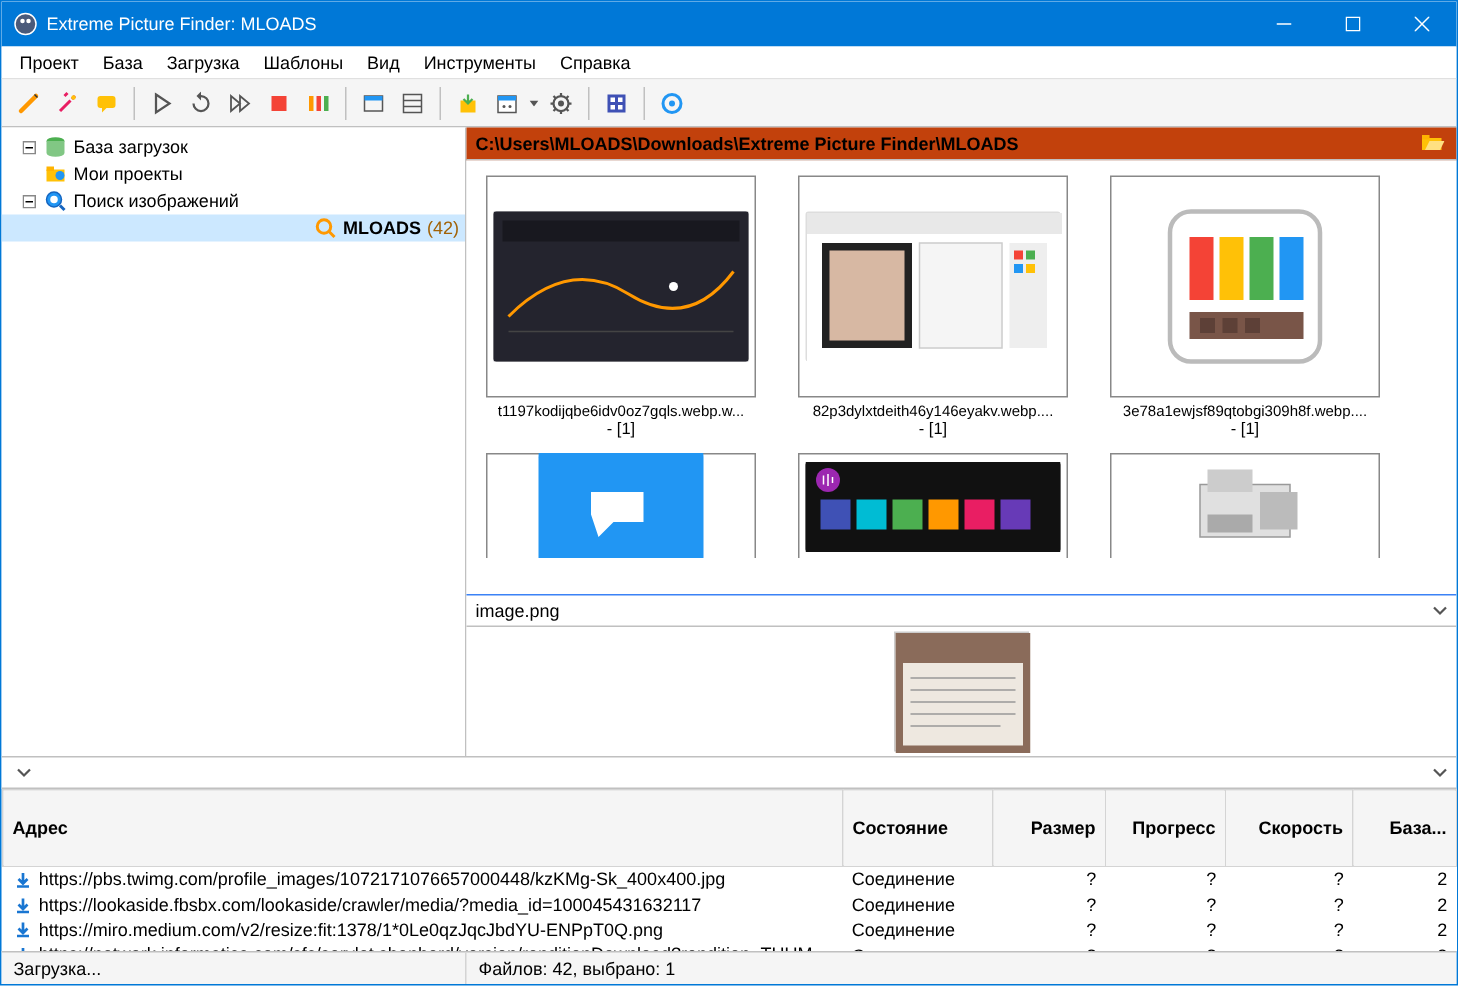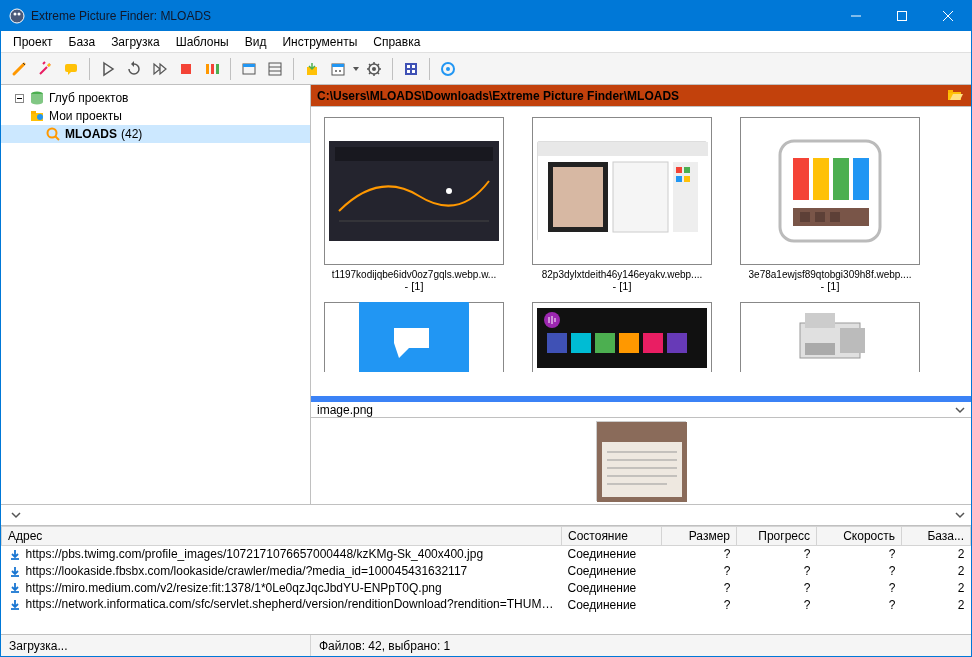--- a/index.html
+++ b/index.html
@@ -1,39 +1,39 @@
 <!DOCTYPE html>
 <html><head>
 <meta charset="utf-8">
 <style>
 * { margin: 0; padding: 0; box-sizing: border-box; font-family: "Segoe UI", Tahoma, sans-serif; font-size: 12px; }
 body { width: 972px; height: 657px; background: #fff; display: flex; flex-direction: column; border: 1px solid #0078d7; overflow: hidden; }
 
-.titlebar { height: 30px; background: #0078d7; color: #0f172a; display: flex; align-items: center; padding-left: 8px; }
+.titlebar { height: 30px; background: #0078d7; color: #ffffff; display: flex; align-items: center; padding-left: 8px; }
 .titlebar .app-icon { width: 16px; height: 16px; margin-right: 6px; }
 .titlebar .title { flex: 1; font-size: 12px; }
 .titlebar .win-btns { display: flex; }
 .titlebar .win-btn { width: 46px; height: 30px; display: flex; align-items: center; justify-content: center; cursor: pointer; }
 
 .menubar { height: 22px; display: flex; align-items: center; padding: 0 4px; border-bottom: 1px solid #e0e0e0; background: #fff; }
 .menu-item { padding: 2px 8px; cursor: pointer; }
 
 .toolbar { height: 32px; display: flex; align-items: center; padding: 0 6px; border-bottom: 1px solid #c0c0c0; background: #f5f5f5; gap: 2px; }
 .tool-btn { width: 24px; height: 24px; display: flex; align-items: center; justify-content: center; cursor: pointer; border-radius: 2px; }
 .tool-sep { width: 1px; height: 22px; background: #c0c0c0; margin: 0 4px; }
 .tool-drop { width: 8px; display:flex; align-items:center; justify-content:center; cursor:pointer; }
 
 .content { flex: 1; display: flex; min-height: 0; }
 .sidebar { width: 310px; border-right: 1px solid #c0c0c0; background: #fff; padding: 4px 0; overflow: auto; }
 .tree-row { display: flex; align-items: center; padding: 1px 4px; gap: 4px; cursor: pointer; white-space: nowrap; }
-.tree-row.selected { background: #cce8ff; }
+.tree-row.selected { background: #cce8ff; justify-content: flex-end; }
 .tree-indent { display: inline-block; }
 .tree-toggle { width: 12px; height: 12px; display:flex; align-items:center; justify-content:center; }
 .tree-icon { width: 16px; height: 16px; display:flex; align-items:center; justify-content:center; }
-.tree-count { color: #000000; }
+.tree-count { color: #a16207; }
 
 .mainpane { flex: 1; display: flex; flex-direction: column; min-width: 0; }
 .pathbar { height: 22px; border-bottom: 1px solid #c0c0c0; display: flex; align-items: center; padding: 0 6px; background: #c2410c; }
 .pathbar .path { flex: 1; font-weight: bold; font-size: 12px; overflow: hidden; text-overflow: ellipsis; white-space: nowrap; }
 .pathbar .folder-btn { width: 18px; height: 18px; cursor: pointer; }
 
 .thumbs { flex: 1; overflow: auto; padding: 10px 8px; background: #fff; display: flex; flex-wrap: wrap; gap: 10px 18px; align-content: flex-start; }
 .thumb-card { width: 190px; display: flex; flex-direction: column; align-items: center; }
 .thumb-frame { width: 180px; height: 148px; border: 1px solid #888; display:flex; align-items:center; justify-content:center; background:#fff; }
 .thumb-img { max-width: 170px; max-height: 138px; }
@@ -42,30 +42,30 @@
 
 
 .tmock { width: 170px; height: 100px; background: #333; border-radius: 2px; position: relative; }
 .tmock.a { background: linear-gradient(180deg,#2b2b38,#1a1a24); }
 .tmock.b { background: #fff; border:1px solid #ddd; }
 .tmock.c { background: #fff; display:flex; align-items:center; justify-content:center; }
 .tmock.d { width: 110px; height: 110px; background: #2196f3; border-radius: 22px; display:flex;align-items:center;justify-content:center; }
 .tmock.e { background: #111; }
 .tmock.f { background: #fff; display:flex;align-items:center;justify-content:center; }
 
-.preview-hdr { height: 22px; border-top: 6px solid #3b82f6; border-bottom: 1px solid #c0c0c0; display: flex; align-items: center; padding: 0 6px; background: #fff; }
+.preview-hdr { height: 22px; border-top: 1px solid #3b82f6; border-bottom: 1px solid #c0c0c0; display: flex; align-items: center; padding: 0 6px; background: #fff; }
 .preview-hdr .pv-title { flex: 1; }
 .preview-body { height: 86px; background: #fff; display:flex; align-items:center; justify-content:center; overflow:hidden; }
 .preview-img { width: 90px; height: 80px; background: linear-gradient(180deg,#8a6b5a,#e8e0d8); border:1px solid #ccc; }
 
 .monitor-hdr { height: 22px; border-top: 1px solid #c0c0c0; border-bottom: 1px solid #c0c0c0; display:flex; align-items:center; padding: 0 6px; background:#fff; }
 .monitor-hdr .mh-title { flex:1; }
 .monitor-table { height: 108px; overflow: auto; background:#fff; }
 table.downloads { width: 100%; border-collapse: collapse; table-layout: fixed; }
-table.downloads th { text-align: left; font-weight: normal; background: #f5f5f5; border: 1px solid #d4d4d4; padding: 2px 6px; font-size: 12px; position: sticky; top: 0; }
+table.downloads th { text-align: left; font-weight: bold; background: #f5f5f5; border: 1px solid #d4d4d4; padding: 18px 6px; font-size: 12px; position: sticky; top: 0; }
 table.downloads td { padding: 1px 6px; font-size: 12px; border-bottom: 0; overflow: hidden; text-overflow: ellipsis; white-space: nowrap; }
 table.downloads td.num { text-align: right; }
 table.downloads .dl-icon { display:inline-flex; vertical-align:middle; margin-right:4px; }
 
 .statusbar { height: 22px; border-top: 1px solid #c0c0c0; display:flex; align-items:center; background:#f5f5f5; font-size:12px; }
 .statusbar .status-cell { padding: 0 8px; border-right: 1px solid #d4d4d4; height: 100%; display:flex; align-items:center; }
 .statusbar .status-cell:first-child { width: 310px; }
 .statusbar .status-cell:last-child { border-right: none; flex:1; }
 
 svg { display: block; }
@@ -231,32 +231,49 @@
             <rect x="0.5" y="0.5" width="8" height="8" fill="#fff" stroke="#888"></rect>
             <line x1="2" y1="4.5" x2="7" y2="4.5" stroke="#000"></line>
           </svg>
         </span>
       <span class="tree-icon">
           <svg width="16" height="16">
             <ellipse cx="8" cy="4" rx="6" ry="2.5" fill="#4caf50"></ellipse>
             <path d="M2 4 L2 12 A6 2.5 0 0 0 14 12 L14 4" fill="#81c784"></path>
           </svg>
         </span>
-      <span>Глуб проектов</span>
+      <span>База загрузок</span>
     </div>
     <div class="tree-row">
       <span class="tree-indent" style="width:20px"></span>
       <span class="tree-icon">
           <svg width="16" height="16">
             <rect x="2" y="5" width="12" height="8" fill="#ffc107"></rect>
             <rect x="2" y="3" width="5" height="3" fill="#ffb300"></rect>
             <circle cx="11" cy="9" r="3" fill="#2196f3"></circle>
           </svg>
         </span>
       <span>Мои проекты</span>
+    </div>
+    <div class="tree-row">
+      <span class="tree-indent" style="width:4px"></span>
+      <span class="tree-toggle">
+          <svg width="9" height="9">
+            <rect x="0.5" y="0.5" width="8" height="8" fill="#fff" stroke="#888"></rect>
+            <line x1="2" y1="4.5" x2="7" y2="4.5" stroke="#000"></line>
+          </svg>
+        </span>
+      <span class="tree-icon">
+          <svg width="16" height="16">
+            <circle cx="7" cy="7" r="5" fill="#2196f3" stroke="#1565c0"></circle>
+            <circle cx="7" cy="7" r="2.5" fill="#fff"></circle>
+            <line x1="11" y1="11" x2="14" y2="14" stroke="#1565c0" stroke-width="2"></line>
+          </svg>
+        </span>
+      <span>Поиск изображений</span>
     </div>
     <div class="tree-row selected">
       <span class="tree-indent" style="width:36px"></span>
       <span class="tree-icon">
           <svg width="16" height="16">
             <circle cx="7" cy="7" r="4.5" fill="none" stroke="#ff9800" stroke-width="2"></circle>
             <line x1="10.5" y1="10.5" x2="14" y2="14" stroke="#ff9800" stroke-width="2"></line>
           </svg>
         </span>
       <b>MLOADS</b>

